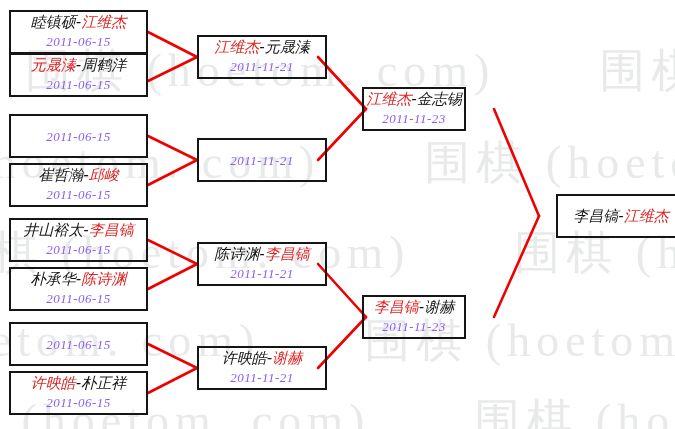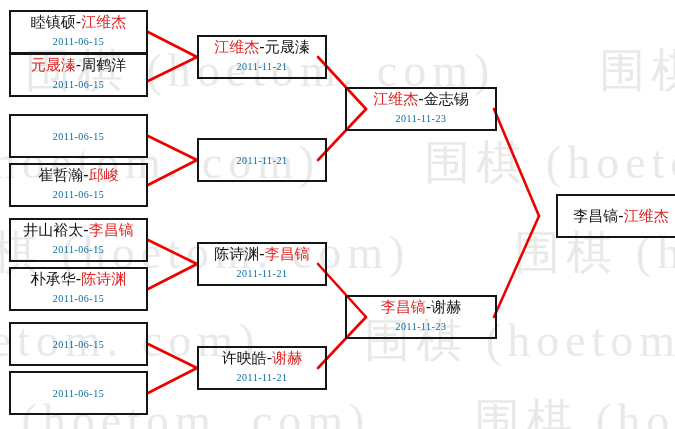--- a/index.html
+++ b/index.html
@@ -33,35 +33,36 @@
     height:44px;
     border:2px solid #151515;
     box-sizing:border-box;
     display:flex;
     flex-direction:column;
     justify-content:center;
     align-items:center;
     z-index:2;
     background:transparent;
     text-align:center;
+    font-style:italic;
   }
   .c1{left:9px;width:139px;}
   .c2{left:197px;width:130px;}
-  .c3{left:345px;width:152px;}
+  .c3{left:362px;width:104px;}
   .c4{left:556px;width:130px;}
   .match-line{
     font-size:15px;
     line-height:19px;
     color:#141414;
     white-space:nowrap;
   }
   .date-line{
-    font-size:10px;
+    font-size:13px;
     line-height:19px;
-    color:#0369a1;
+    color:#8b5cf6;
     font-family:"Liberation Serif","DejaVu Serif",serif;
     letter-spacing:0.5px;
   }
   .winner{color:#dd2222;}
 </style>
 </head>
 <body>
 
 <div class="stage">
 
@@ -110,20 +111,21 @@
     <div class="date-line">2011-06-15</div>
   </div>
   <div class="bx c1" style="top:267px">
     <div class="match-line"><span>朴承华</span><span>-</span><span class="winner">陈诗渊</span></div>
     <div class="date-line">2011-06-15</div>
   </div>
   <div class="bx c1" style="top:322px">
     <div class="date-line">2011-06-15</div>
   </div>
   <div class="bx c1" style="top:371px">
+    <div class="match-line"><span class="winner">许映皓</span><span>-</span><span>朴正祥</span></div>
     <div class="date-line">2011-06-15</div>
   </div>
 
   <div class="bx c2" style="top:35px">
     <div class="match-line"><span class="winner">江维杰</span><span>-</span><span>元晟溱</span></div>
     <div class="date-line">2011-11-21</div>
   </div>
   <div class="bx c2" style="top:138px">
     <div class="date-line">2011-11-21</div>
   </div>

